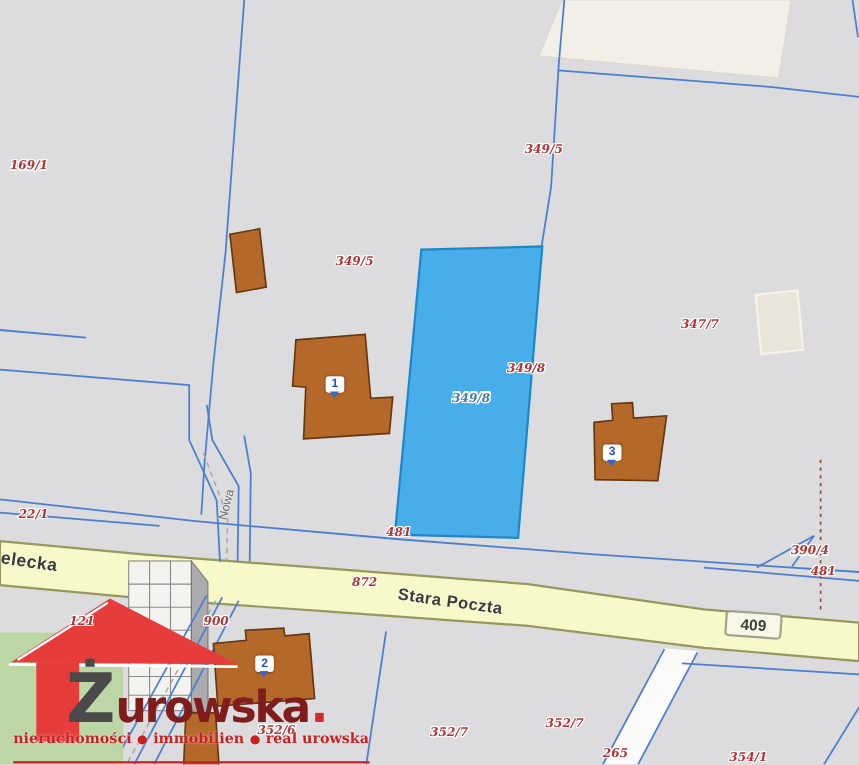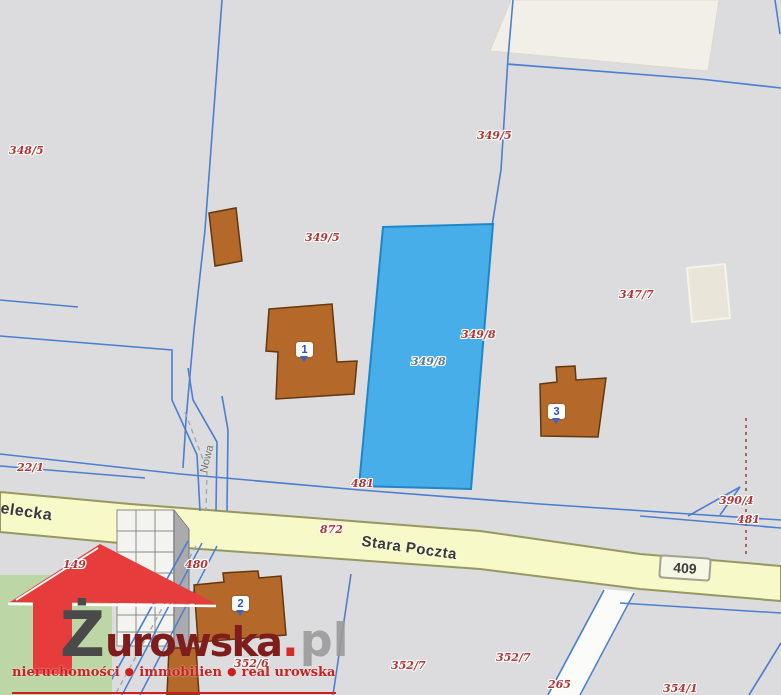--- a/index.html
+++ b/index.html
@@ -111,54 +111,53 @@
 
     <g>
       <rect x="0" y="575" width="112" height="120" fill="#bdd6a6"></rect>
       <polygon points="10,602 100,544 216,604" fill="#e63c3c"></polygon>
       <path d="M16,600 L98,548" stroke="#ffffff" stroke-width="2" fill="none"></path>
       <path d="M8,604 L216,606" stroke="#ffffff" stroke-width="2.5" fill="none"></path>
       <rect x="33" y="602" width="39" height="72" fill="#e63c3c"></rect>
     </g>
   </svg>
 
-  <div class="lbl" style="left:9px;top:144px">348/5</div>
+  <div class="lbl" style="left:9px;top:144px">169/1</div>
   <div class="lbl" style="left:477px;top:129px">349/5</div>
   <div class="lbl" style="left:305px;top:231px">349/5</div>
   <div class="lbl" style="left:461px;top:328px">349/8</div>
   <div class="lbl blue" style="left:411px;top:355px">349/8</div>
   <div class="lbl" style="left:619px;top:288px">347/7</div>
   <div class="lbl" style="left:17px;top:461px">22/1</div>
   <div class="lbl" style="left:351px;top:477px">481</div>
   <div class="lbl" style="left:320px;top:523px">872</div>
   <div class="lbl" style="left:719px;top:494px">390/4</div>
   <div class="lbl" style="left:737px;top:513px">481</div>
-  <div class="lbl" style="left:63px;top:558px">149</div>
-  <div class="lbl" style="left:185px;top:558px">480</div>
+  <div class="lbl" style="left:63px;top:558px">121</div>
+  <div class="lbl" style="left:185px;top:558px">900</div>
   <div class="lbl" style="left:234px;top:657px">352/6</div>
   <div class="lbl" style="left:391px;top:659px">352/7</div>
   <div class="lbl" style="left:496px;top:651px">352/7</div>
   <div class="lbl" style="left:548px;top:678px">265</div>
   <div class="lbl" style="left:663px;top:682px">354/1</div>
 
   <div class="street sielecka">Sielecka</div>
   <div class="street stara">Stara Poczta</div>
   <div class="street nowa">Nowa</div>
 
   <div class="badge">409</div>
 
   <div class="pin p1">1</div>
   <div class="pin p2">2</div>
   <div class="pin p3">3</div>
 
   <div class="brand">
     <span class="b-init">Ż</span>
       <span class="b-rest">urowska</span>
       <span class="b-dot">.</span>
-      <span class="b-tld">pl</span>
   </div>
   <div class="tagline">
     <span>nieruchomości</span>
     <span class="bullet">●</span>
     <span>immobilien</span>
     <span class="bullet">●</span>
     <span>real urowska</span>
   </div>
 
 </div>

